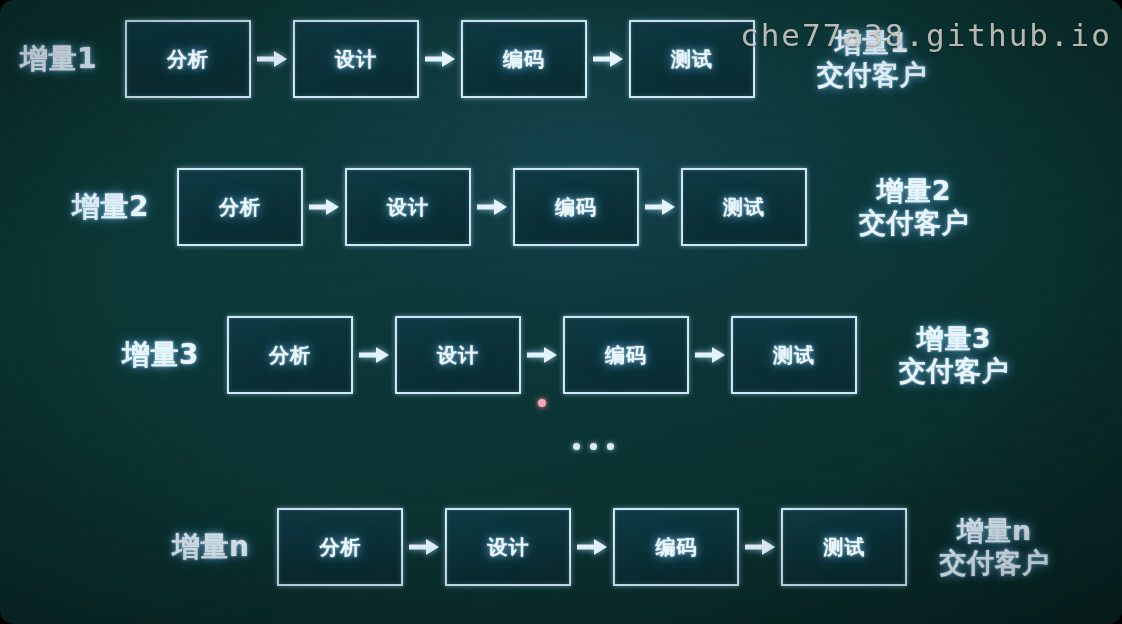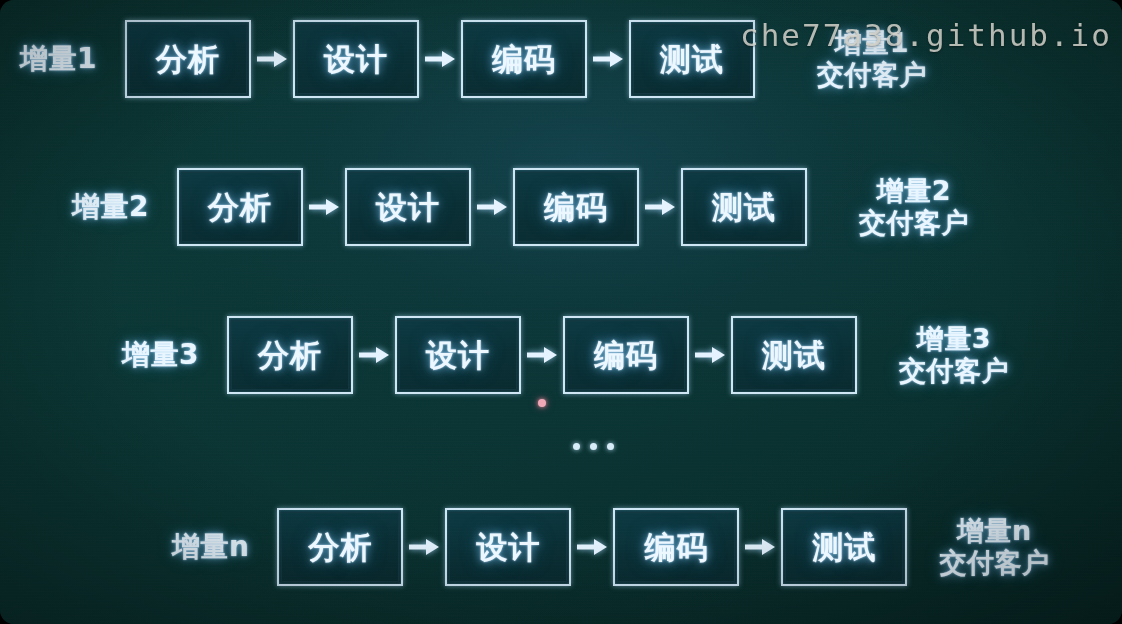--- a/index.html
+++ b/index.html
@@ -90,21 +90,21 @@
     position: absolute;
     left: 2px; right: 2px; top: 2px; bottom: 2px;
     border: 1px solid rgba(20,56,66,0.95);
     pointer-events: none;
   }
 
   .stage-text {
     position: relative;
     z-index: 2;
     color: #ecf7ff;
-    font-size: 31px;
+    font-size: 20px;
     font-weight: 700;
     letter-spacing: 1px;
     line-height: 1;
     text-shadow:
       0 0 2px rgba(200,230,255,0.95),
       0 0 8px rgba(125,195,240,0.8),
       0 0 18px rgba(60,145,200,0.5);
     white-space: nowrap;
   }
 

